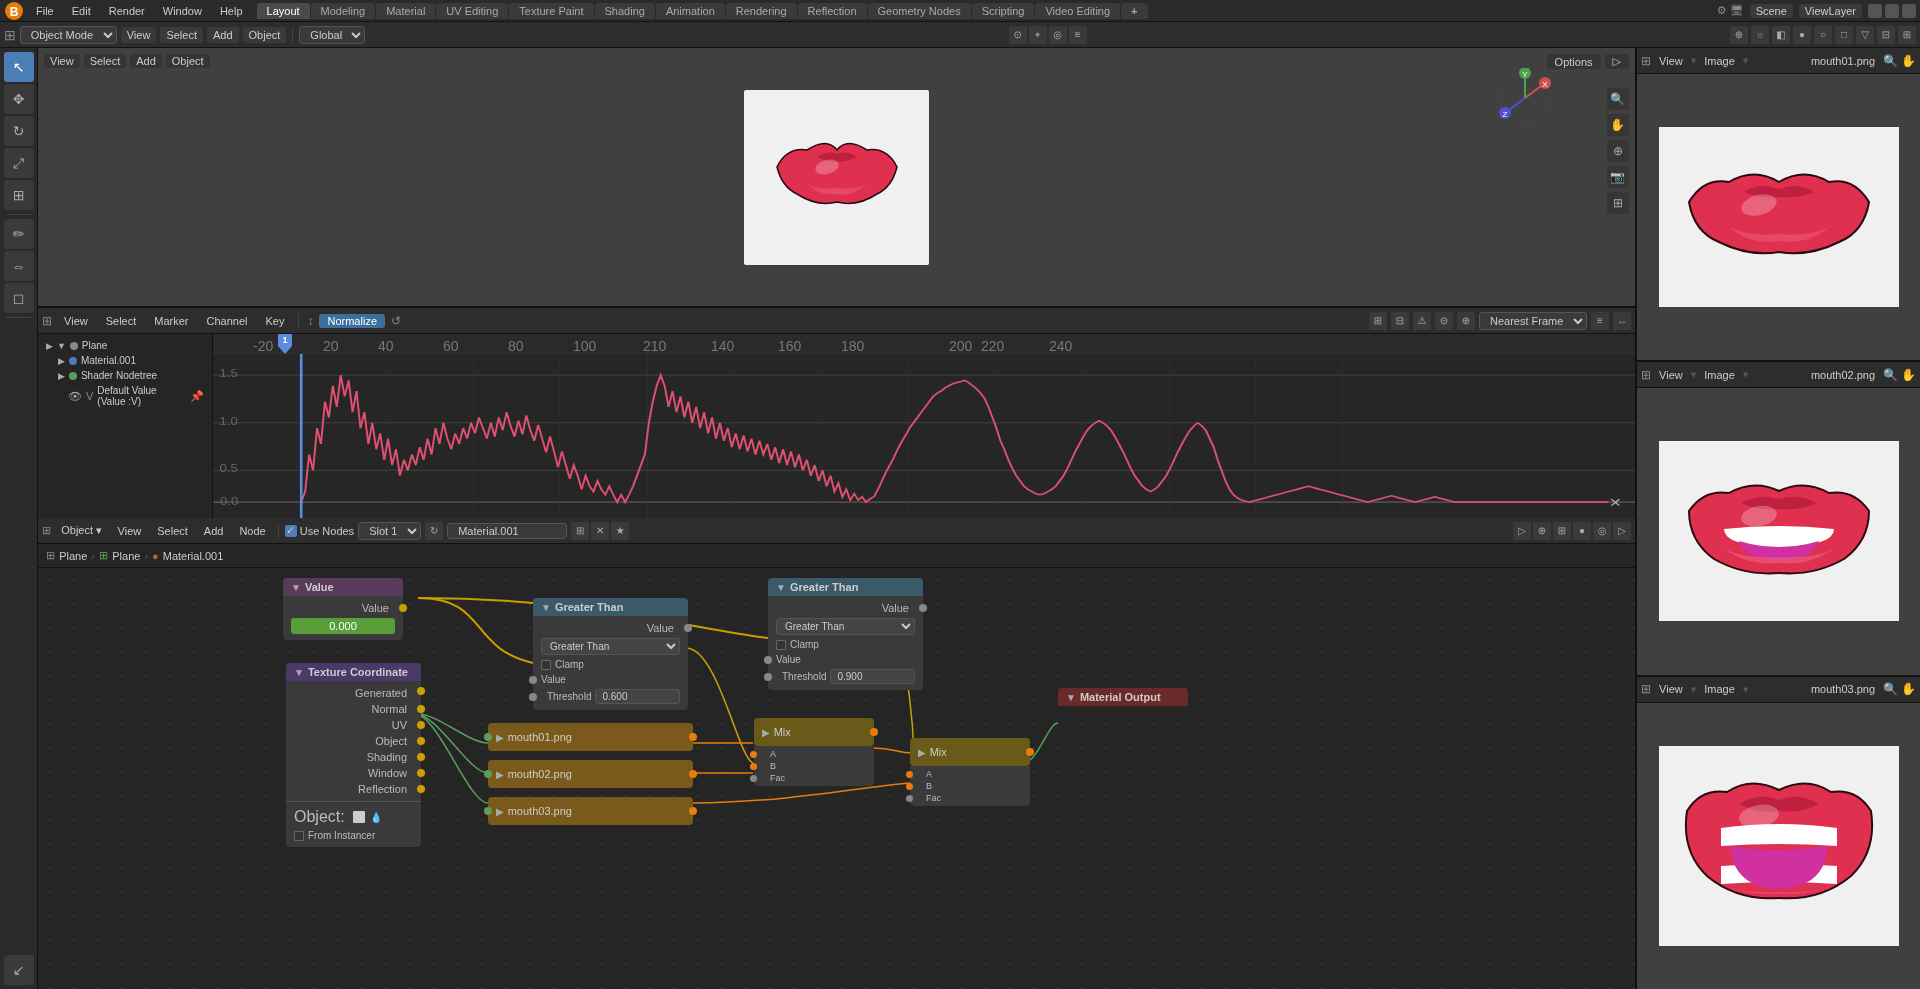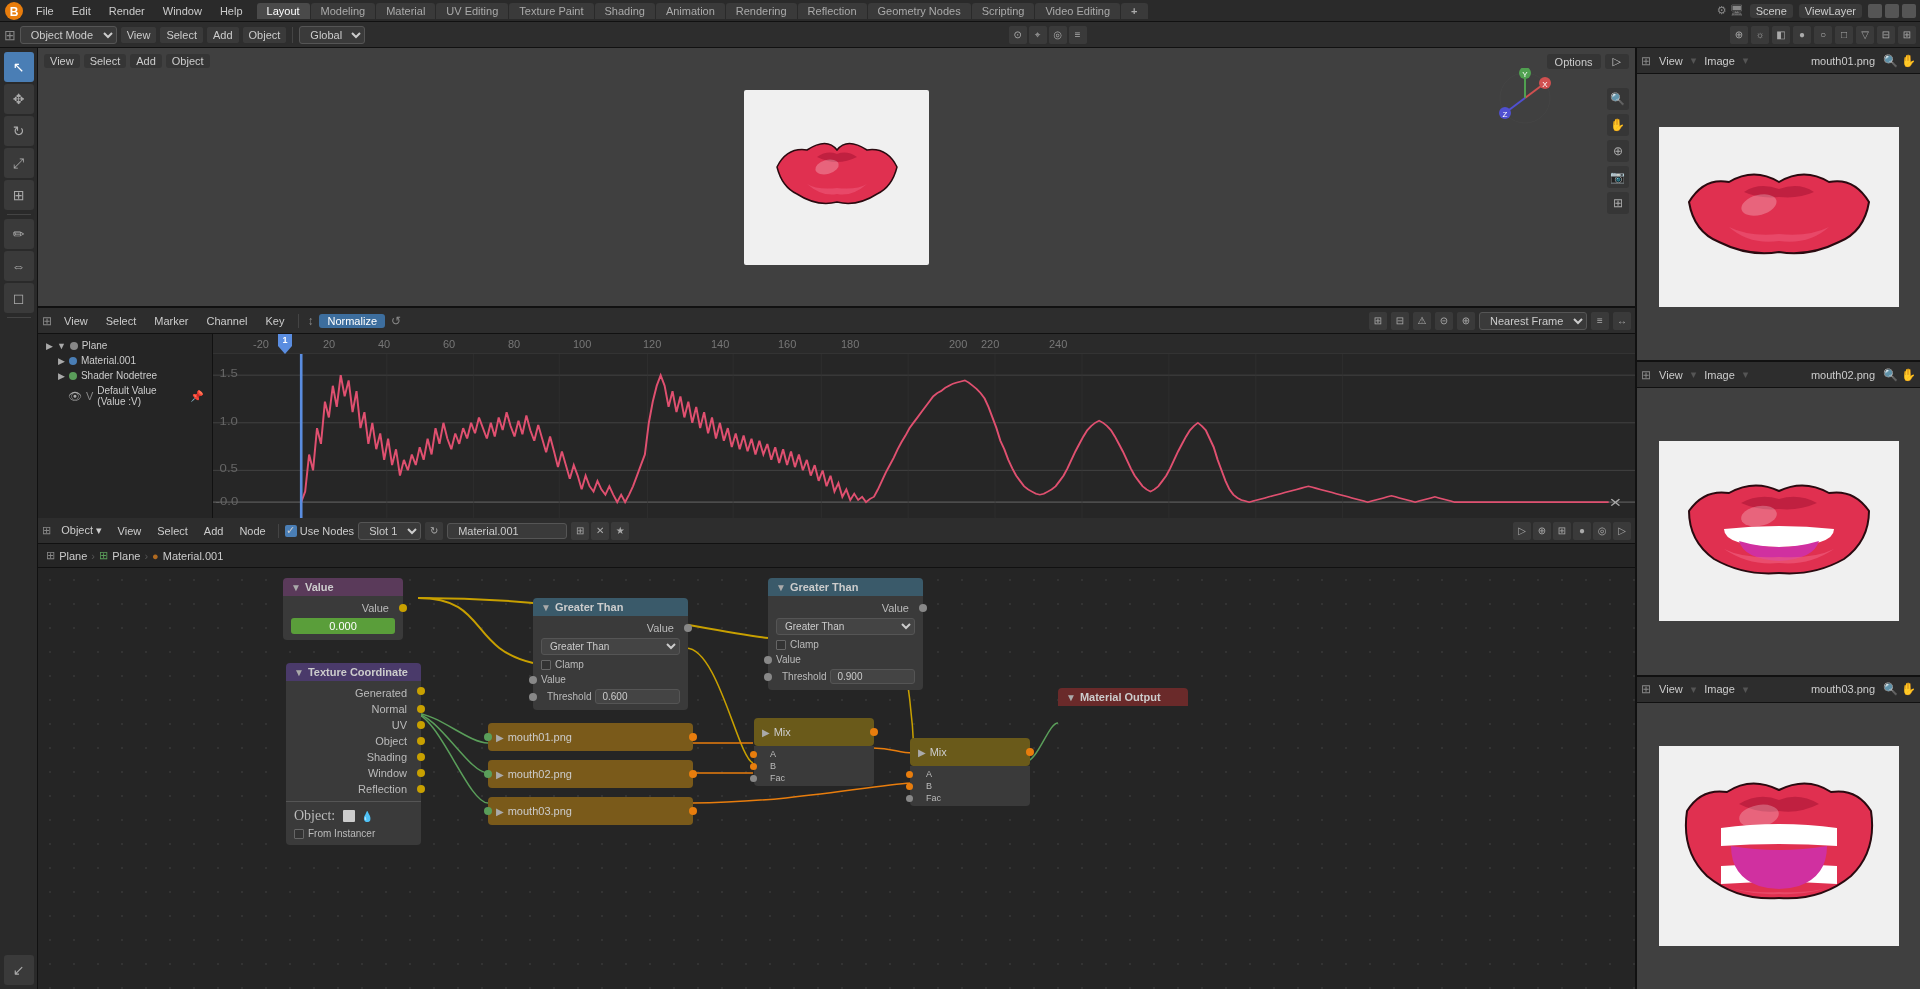--- a/index.html
+++ b/index.html
@@ -297,21 +297,21 @@
       background: #2a2a2a;
       border-bottom: 1px solid #333;
       display: flex;
       align-items: center;
       padding-left: 4px;
       position: relative;
     }
     .ruler-mark {
       position: absolute;
       color: #777;
-      font-size: 11px;
+      font-size: 14px;
       top: 4px;
     }
     .graph-plot {
       position: relative;
       width: 100%;
       height: calc(100% - 20px);
     }
     .node-toolbar {
       height: 26px;
       background: #2d2d2d;
@@ -767,21 +767,21 @@
           <div class="graph-canvas-area">
 
             <div class="graph-ruler">
               <span class="ruler-mark" style="left:40px;">-20</span>
               <span class="ruler-mark" style="left:68px;">0</span>
               <span class="ruler-mark" style="left:110px;">20</span>
               <span class="ruler-mark" style="left:165px;">40</span>
               <span class="ruler-mark" style="left:230px;">60</span>
               <span class="ruler-mark" style="left:295px;">80</span>
               <span class="ruler-mark" style="left:360px;">100</span>
-              <span class="ruler-mark" style="left:430px;">120</span>
+              <span class="ruler-mark" style="left:430px;">210</span>
               <span class="ruler-mark" style="left:498px;">140</span>
               <span class="ruler-mark" style="left:565px;">160</span>
               <span class="ruler-mark" style="left:628px;">180</span>
               <span class="ruler-mark" style="left:736px;">200</span>
               <span class="ruler-mark" style="left:768px;">220</span>
               <span class="ruler-mark" style="left:836px;">240</span>
 
               <div style="position:absolute;left:65px;top:0;width:14px;height:20px;background:#5a8de0;clip-path:polygon(0 0, 100% 0, 100% 60%, 50% 100%, 0 60%);display:flex;align-items:flex-start;justify-content:center;color:white;font-size:9px;font-weight:bold;padding-top:1px;">1</div>
             </div>
 
@@ -951,21 +951,21 @@
               <div class="node-row">
                 <span class="node-row-label">Window</span>
                 <div class="node-socket socket-yellow node-row-right-socket"></div>
               </div>
               <div class="node-row">
                 <span class="node-row-label">Reflection</span>
                 <div class="node-socket socket-yellow node-row-right-socket"></div>
               </div>
               <div style="height:1px;background:#555;margin:4px 0;"></div>
               <div class="node-row">
-                <span style="color:#bbb;font-size:14px;font-family:Liberation Serif, serif;">Object:</span>
+                <span style="color:#bbb;font-size:16px;">Object:</span>
                 <div style="width:12px;height:12px;background:#ccc;border-radius:1px;margin-left:4px;"></div>
                 <div style="color:#888;font-size:10px;cursor:pointer;margin-left:2px;">💧</div>
               </div>
               <div class="node-checkbox-row">
                 <div class="node-small-check"></div>
                 <span>From Instancer</span>
               </div>
             </div>
           </div>
 

